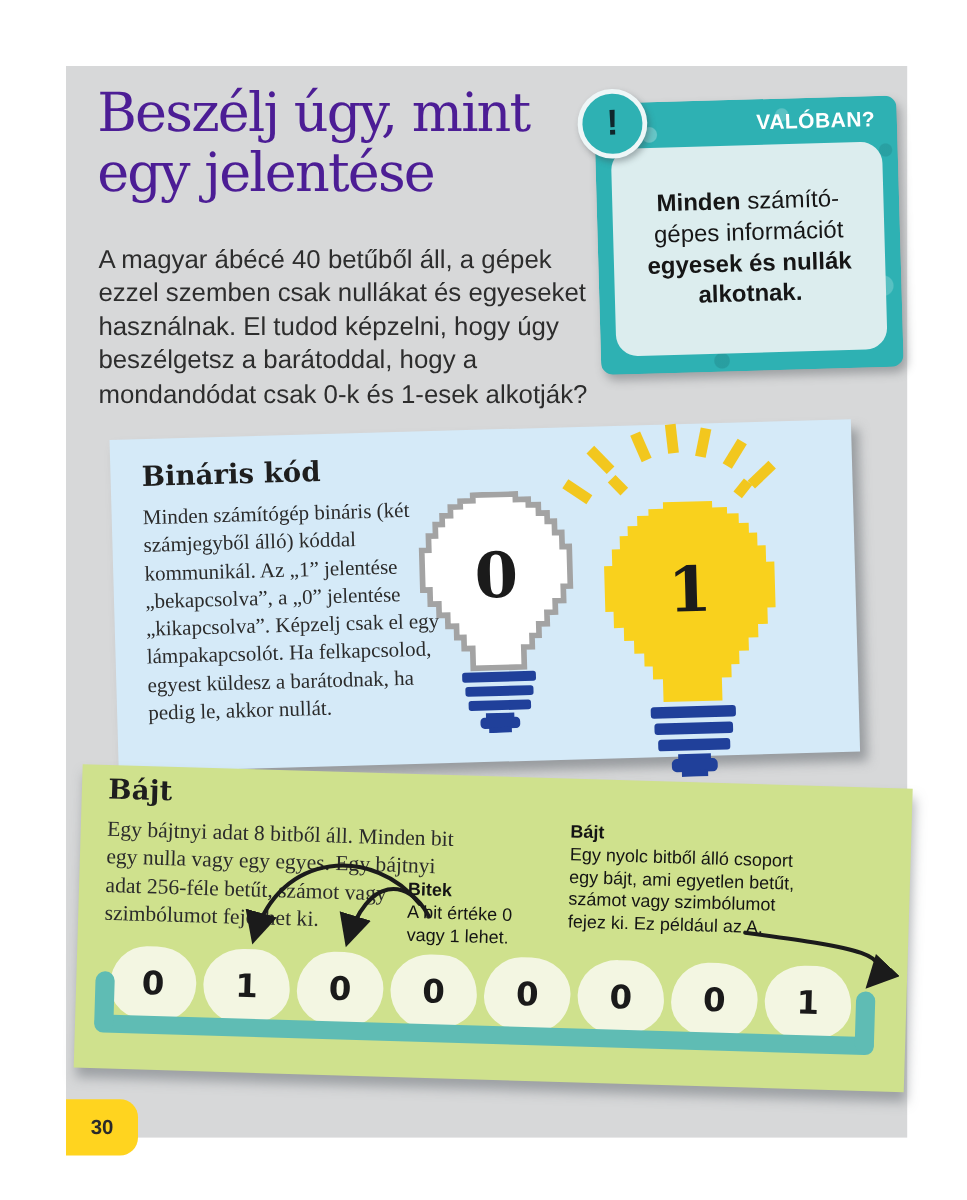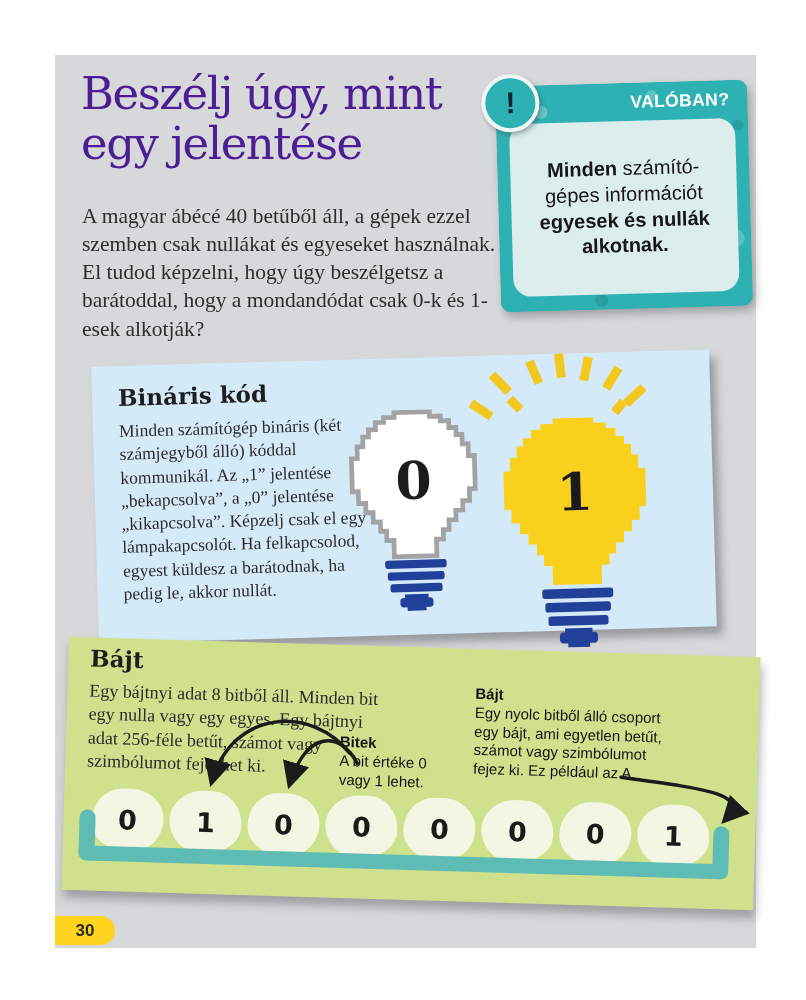--- a/index.html
+++ b/index.html
@@ -3,21 +3,21 @@
 <meta charset="utf-8">
 <style>
   html,body{margin:0;padding:0;background:#fff;}
   .canvas{position:relative;width:806px;height:1000px;background:#ffffff;overflow:hidden;
           font-family:"Liberation Sans",sans-serif;color:#222;}
   .page{position:absolute;left:55px;top:55px;width:701px;height:893px;background:#d7d8d9;}
 
   
   .title{position:absolute;left:26px;top:14px;font-family:"DejaVu Serif",serif;font-weight:400;
          font-size:45px;line-height:1.12;color:#4c1d95;letter-spacing:-1.5px;white-space:nowrap;}
-  .intro{position:absolute;left:27px;top:147px;width:432px;font-family:Liberation Serif, serif;
+  .intro{position:absolute;left:27px;top:147px;width:432px;font-family:Liberation Sans, sans-serif;
          font-size:21.5px;line-height:1.31;color:#2d2d2d;}
 
   
   .callout{position:absolute;left:443px;top:28px;width:252px;height:226px;transform:rotate(-1.6deg);}
   .callout-frame{position:absolute;inset:0;background-color:#2eb1b3;border-radius:10px;
       box-shadow:3px 5px 8px rgba(90,95,100,.45);
       background-image:
         radial-gradient(circle at 18% 12%, rgba(255,255,255,.28) 0 6px, transparent 7px),
         radial-gradient(circle at 62% 6%, rgba(255,255,255,.22) 0 5px, transparent 6px),
         radial-gradient(circle at 94% 70%, rgba(255,255,255,.20) 0 8px, transparent 9px),
@@ -72,21 +72,21 @@
       font-family:"DejaVu Sans",sans-serif;font-weight:700;font-size:27px;color:#1a1a1a;}
   .bit:nth-child(odd){border-radius:46% 50% 44% 50% / 58% 52% 55% 50%;}
   .bit:nth-child(even){border-radius:50% 44% 52% 46% / 52% 58% 48% 56%;}
   .bar{position:absolute;background:#5fbcb4;border-radius:8px;}
   .bar-horiz{left:16px;top:208px;width:650px;height:15px;}
   .bar-stub-left{left:16px;top:172px;width:16px;height:50px;}
   .bar-stub-right{left:650px;top:170px;width:16px;height:52px;}
   .green-arrows{position:absolute;inset:0;pointer-events:none;}
 
   
-  .page-tab{position:absolute;left:0;top:861px;width:60px;height:29px;background:#ffd41f;
+  .page-tab{position:absolute;left:0;top:861px;width:60px;height:47px;background:#ffd41f;
       border-radius:0 15px 15px 0;display:flex;align-items:center;justify-content:center;
       font-weight:700;font-size:17px;color:#2a2a2a;}
 </style>
 </head>
 <body>
 
 <div class="canvas">
   <div class="page">
 
     <div class="title">

